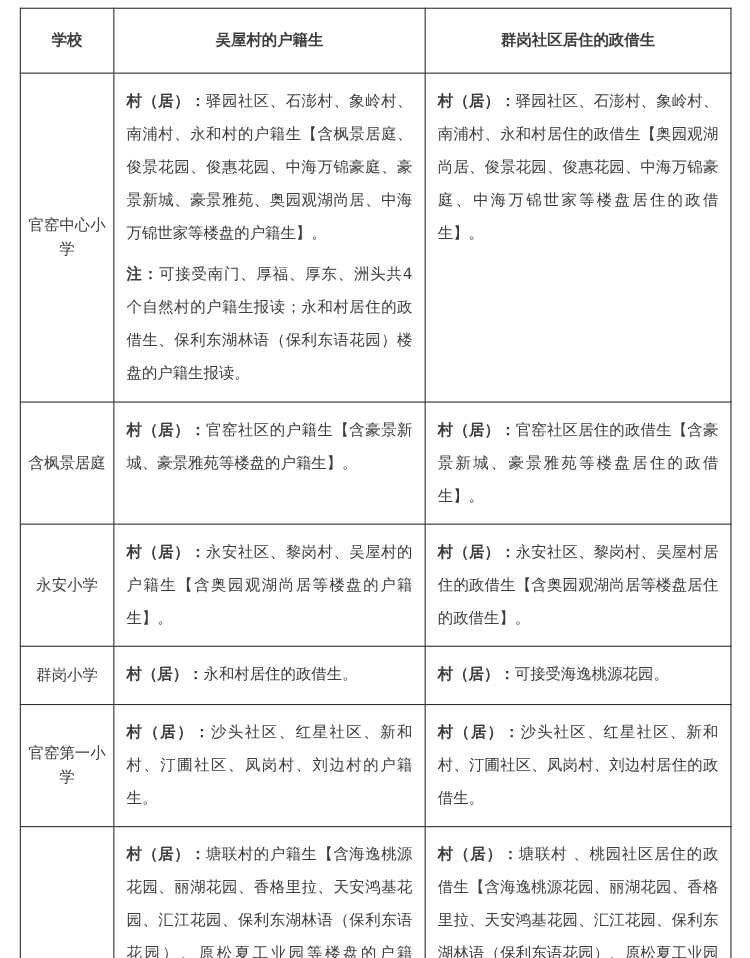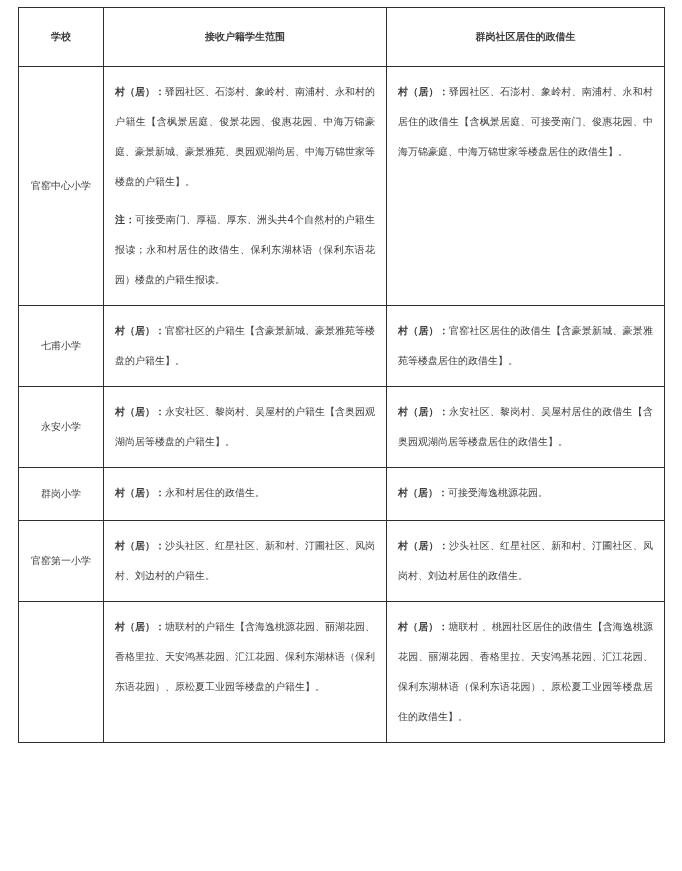--- a/index.html
+++ b/index.html
@@ -17,21 +17,21 @@
   table.enroll{
     position:absolute;left:18px;top:7px;width:646px;
     border-collapse:collapse;table-layout:fixed;
     background:var(--bg-color);
   }
   col.c-school{width:85px;}
   col.c-huji{width:283px;}
   col.c-jiedu{width:278px;}
   th,td{
     border:1px solid var(--border-color);
-    font-size:10px;color:var(--text-color);
+    font-size:14px;color:var(--text-color);
     vertical-align:middle;
   }
   th{
     height:58px;text-align:center;font-weight:bold;padding:0 4px;
   }
   td.school-cell{
     text-align:center;padding:15px 6px;line-height:22px;
   }
   td.range-cell{
     vertical-align:top;padding:10px 11px;text-align:justify;
@@ -47,41 +47,41 @@
 
 <table class="enroll">
   <colgroup>
     <col class="c-school">
       <col class="c-huji">
       <col class="c-jiedu">
   </colgroup>
   <thead>
     <tr>
       <th>学校</th>
-      <th>接收户籍学生范围</th>
+      <th>吴屋村的户籍生</th>
       <th>群岗社区居住的政借生</th>
     </tr>
   </thead>
   <tbody id="table-body">
   <tr>
     <td class="school-cell">
       <span>官窑中心小学</span>
     </td>
     <td class="range-cell">
       <p><span class="lbl">村（居）：</span><span>驿园社区、石澎村、象岭村、南浦村、永和村的户籍生【含枫景居庭、俊景花园、俊惠花园、中海万锦豪庭、豪景新城、豪景雅苑、奥园观湖尚居、中海万锦世家等楼盘的户籍生】。</span></p>
       <p><span class="lbl">注：</span><span>可接受南门、厚福、厚东、洲头共4个自然村的户籍生报读；永和村居住的政借生、保利东湖林语（保利东语花园）楼盘的户籍生报读。</span></p>
     </td>
     <td class="range-cell">
-      <p><span class="lbl">村（居）：</span><span>驿园社区、石澎村、象岭村、南浦村、永和村居住的政借生【含枫景居庭、可接受南门、俊惠花园、中海万锦豪庭、中海万锦世家等楼盘居住的政借生】。</span></p>
+      <p><span class="lbl">村（居）：</span><span>驿园社区、石澎村、象岭村、南浦村、永和村居住的政借生【奥园观湖尚居、俊景花园、俊惠花园、中海万锦豪庭、中海万锦世家等楼盘居住的政借生】。</span></p>
     </td>
   </tr>
 
   <tr>
     <td class="school-cell">
-      <span>七甫小学</span>
+      <span>含枫景居庭</span>
     </td>
     <td class="range-cell">
       <p><span class="lbl">村（居）：</span><span>官窑社区的户籍生【含豪景新城、豪景雅苑等楼盘的户籍生】。</span></p>
 
     </td>
     <td class="range-cell">
       <p><span class="lbl">村（居）：</span><span>官窑社区居住的政借生【含豪景新城、豪景雅苑等楼盘居住的政借生】。</span></p>
     </td>
   </tr>
 

